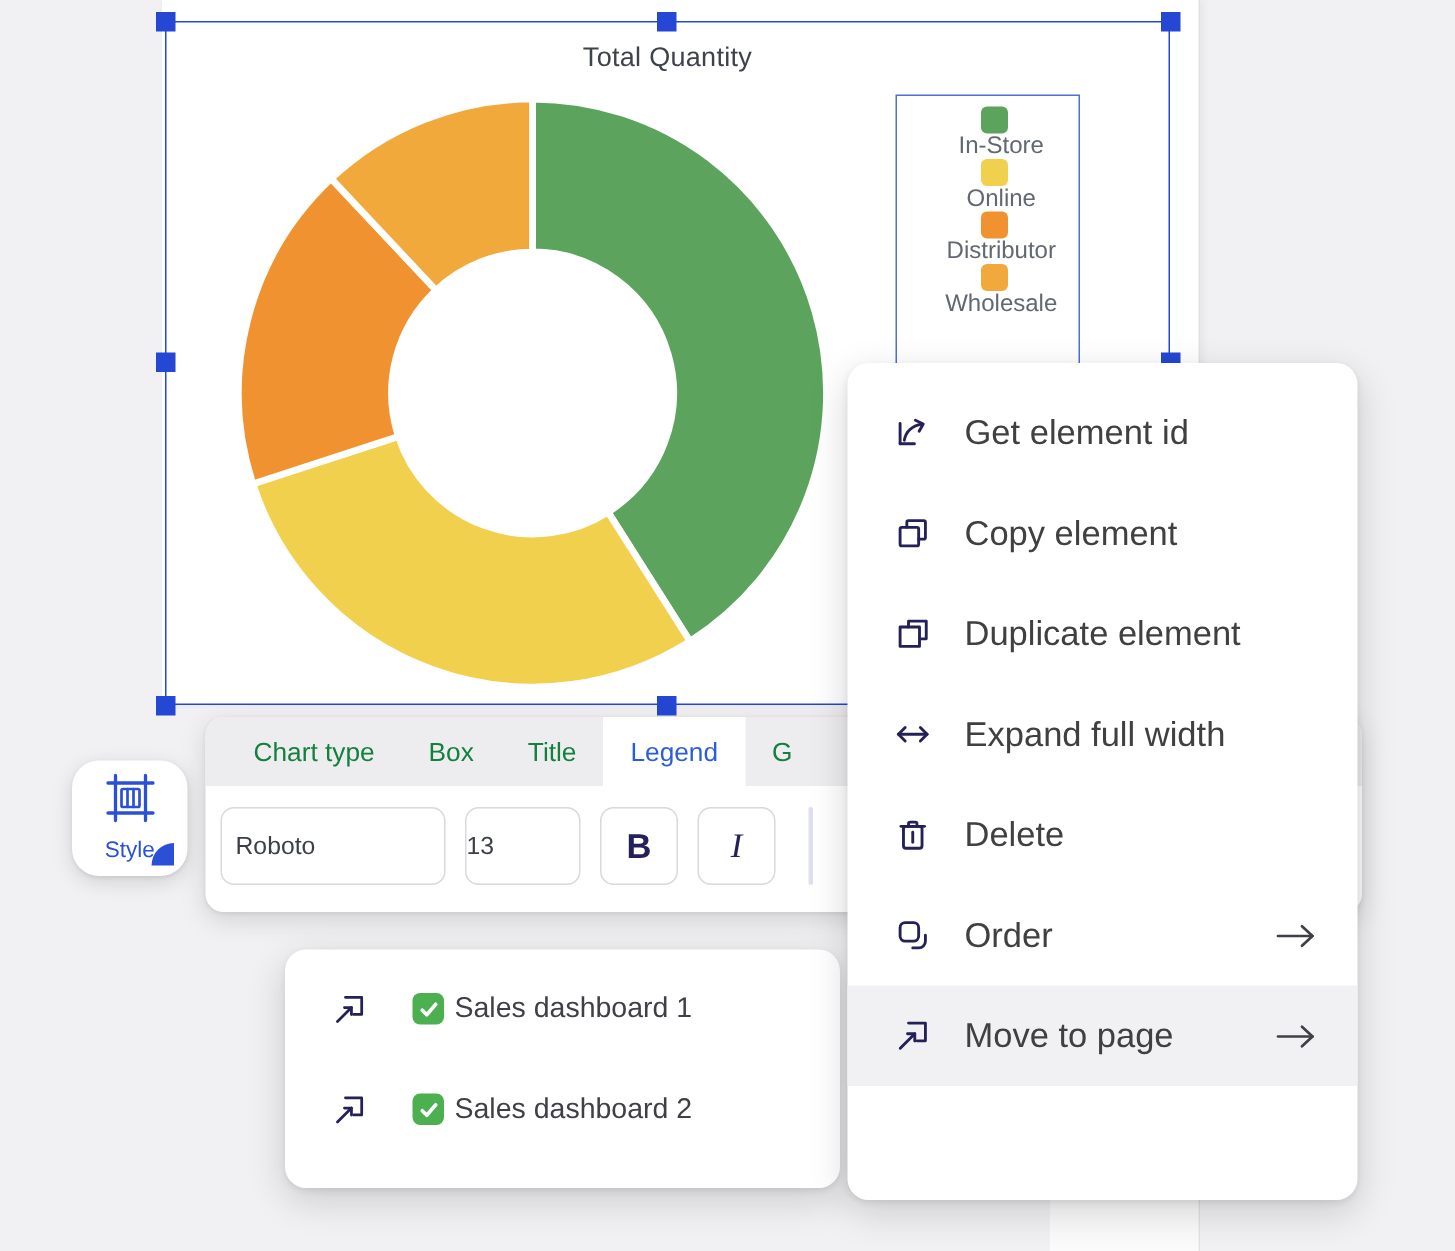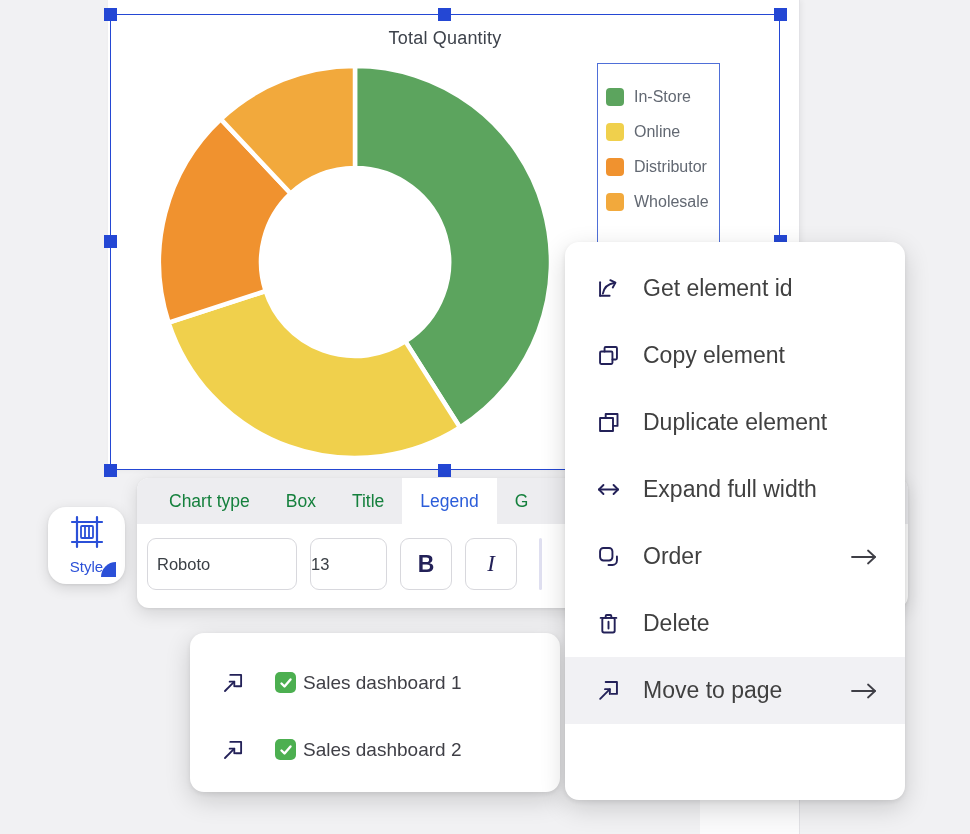--- a/index.html
+++ b/index.html
@@ -16,21 +16,21 @@
   
   .sel-rect{left:110px;top:14px;width:670px;height:456px;border:1.5px solid #2447d4;box-sizing:border-box;}
   .handle{width:13px;height:13px;background:#2447d4;}
 
   
   .chart-title{left:110px;top:28px;width:670px;text-align:center;font-size:18px;
                font-weight:500;color:#3d424b;letter-spacing:.2px;}
   #donut{left:108px;top:0;}
   .legend-box{left:597px;top:63px;width:123px;height:182px;border:1px solid #4f6fd8;
               box-sizing:border-box;overflow:hidden;background:#fff;}
-  .legend-item{display:flex;align-items:flex-end;height:35px;padding-left:8px;cursor:default;}
+  .legend-item{display:flex;align-items:center;height:35px;padding-left:8px;cursor:default;flex-direction:column;}
   .legend-swatch{width:18px;height:18px;border-radius:4px;flex:0 0 auto;}
   .legend-label{margin-left:10px;font-size:16px;color:#626872;white-space:nowrap;}
 
   
   .style-btn{left:48px;top:507px;width:77px;height:77px;background:#fff;border-radius:18px;
              box-shadow:0 4px 14px rgba(0,0,0,0.13),0 1px 3px rgba(0,0,0,0.08);text-align:center;}
   .style-label{position:absolute;left:0;right:0;bottom:9px;font-size:15px;color:#2b50d8;}
   .style-wedge{position:absolute;right:9px;bottom:7px;width:15px;height:15px;background:#2b50d8;
                border-radius:100% 0 0 0;}
 
@@ -57,21 +57,21 @@
             padding-top:13px;box-sizing:border-box;}
   .menu-item{position:relative;display:flex;align-items:center;height:67px;cursor:pointer;}
   .menu-item.highlight{background:#f1f1f4;}
   .mi-icon{position:absolute;left:30px;width:27px;height:27px;display:flex;align-items:center;}
   .mi-label{position:absolute;left:78px;font-size:23px;color:#404040;white-space:nowrap;}
   .mi-arrow{position:absolute;right:26px;width:30px;height:20px;}
 
   
   .submenu{left:190px;top:633px;width:370px;height:159px;background:#fff;border-radius:14px;
            box-shadow:0 8px 26px rgba(0,0,0,0.16),0 2px 5px rgba(0,0,0,0.08);
-           padding-top:16px;box-sizing:border-box;}
+           padding-top:6px;box-sizing:border-box;}
   .sub-item{position:relative;display:flex;align-items:center;height:67px;cursor:pointer;}
   .sub-icon{position:absolute;left:30px;width:27px;height:27px;display:flex;align-items:center;}
   .check-badge{position:absolute;left:85px;width:21px;height:21px;border-radius:5px;
                background:#4caf50;display:flex;align-items:center;justify-content:center;}
   .sub-label{position:absolute;left:113px;font-size:19px;color:#3f3f46;white-space:nowrap;}
 
   svg.icon{stroke:#232158;fill:none;stroke-width:1.7;stroke-linecap:round;stroke-linejoin:round;}
   svg.arrow{stroke:#3f3f46;fill:none;stroke-width:1.8;stroke-linecap:round;stroke-linejoin:round;}
   svg.blueicon{stroke:#2b50d8;fill:none;stroke-width:2.2;stroke-linecap:round;}
 </style>
@@ -226,43 +226,43 @@
           <path d="M3.5 12h17"></path>
             <path d="M7.5 8l-4 4 4 4"></path>
             <path d="M16.5 8l4 4-4 4"></path>
         </svg>
       </span>
       <span class="mi-label">Expand full width</span>
     </div>
     <div class="menu-item">
       <span class="mi-icon">
         <svg class="icon" width="27" height="27" viewBox="0 0 24 24">
+          <path d="M5 7h14"></path>
+            <path d="M9.5 7V5.4c0-.5.4-.9.9-.9h3.2c.5 0 .9.4.9.9V7"></path>
+          <rect x="6.5" y="7" width="11" height="13" rx="1.5"></rect>
+            <path d="M12 10.5v6"></path>
+        </svg>
+      </span>
+      <span class="mi-label">Delete</span>
+    </div>
+    <div class="menu-item">
+      <span class="mi-icon">
+        <svg class="icon" width="27" height="27" viewBox="0 0 24 24">
           <rect x="4.5" y="4.5" width="11" height="11" rx="3"></rect>
           <path d="M19.5 12v3.5c0 2.2-1.8 4-4 4H12"></path>
         </svg>
       </span>
       <span class="mi-label">Order</span>
       <span class="mi-arrow">
         <svg class="arrow" width="30" height="20" viewBox="0 0 30 20">
             <path d="M3 10h23"></path>
             <path d="M19 3.5l7 6.5-7 6.5"></path>
           </svg>
       </span>
     </div>
-    <div class="menu-item">
-      <span class="mi-icon">
-        <svg class="icon" width="27" height="27" viewBox="0 0 24 24">
-          <path d="M5 7h14"></path>
-            <path d="M9.5 7V5.4c0-.5.4-.9.9-.9h3.2c.5 0 .9.4.9.9V7"></path>
-          <rect x="6.5" y="7" width="11" height="13" rx="1.5"></rect>
-            <path d="M12 10.5v6"></path>
-        </svg>
-      </span>
-      <span class="mi-label">Delete</span>
-    </div>
     <div class="menu-item highlight">
       <span class="mi-icon">
         <svg class="icon" width="27" height="27" viewBox="0 0 24 24">
           <path d="M9.5 4.5h10v10.5h-5"></path>
             <path d="M13.2 10.8L4.6 19.4"></path>
             <path d="M8.9 10.8h4.3v4.3"></path>
         </svg>
       </span>
       <span class="mi-label">Move to page</span>
       <span class="mi-arrow">

